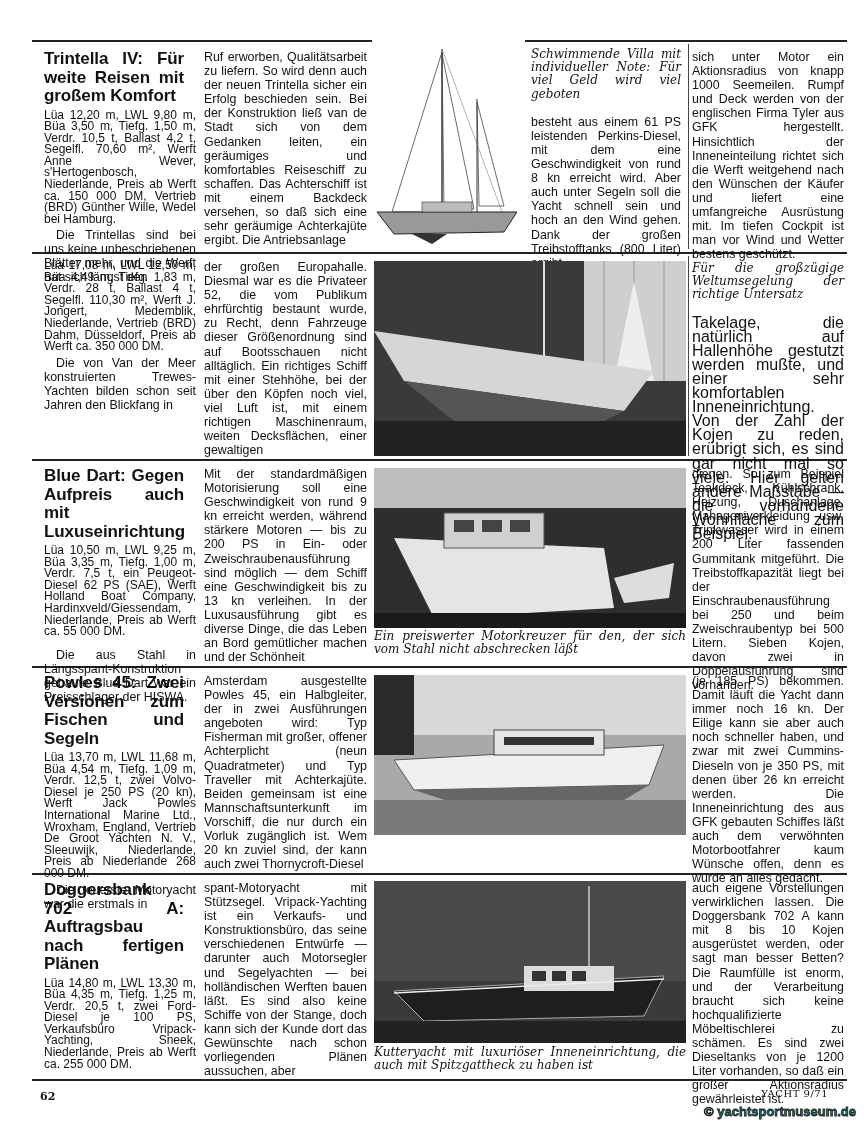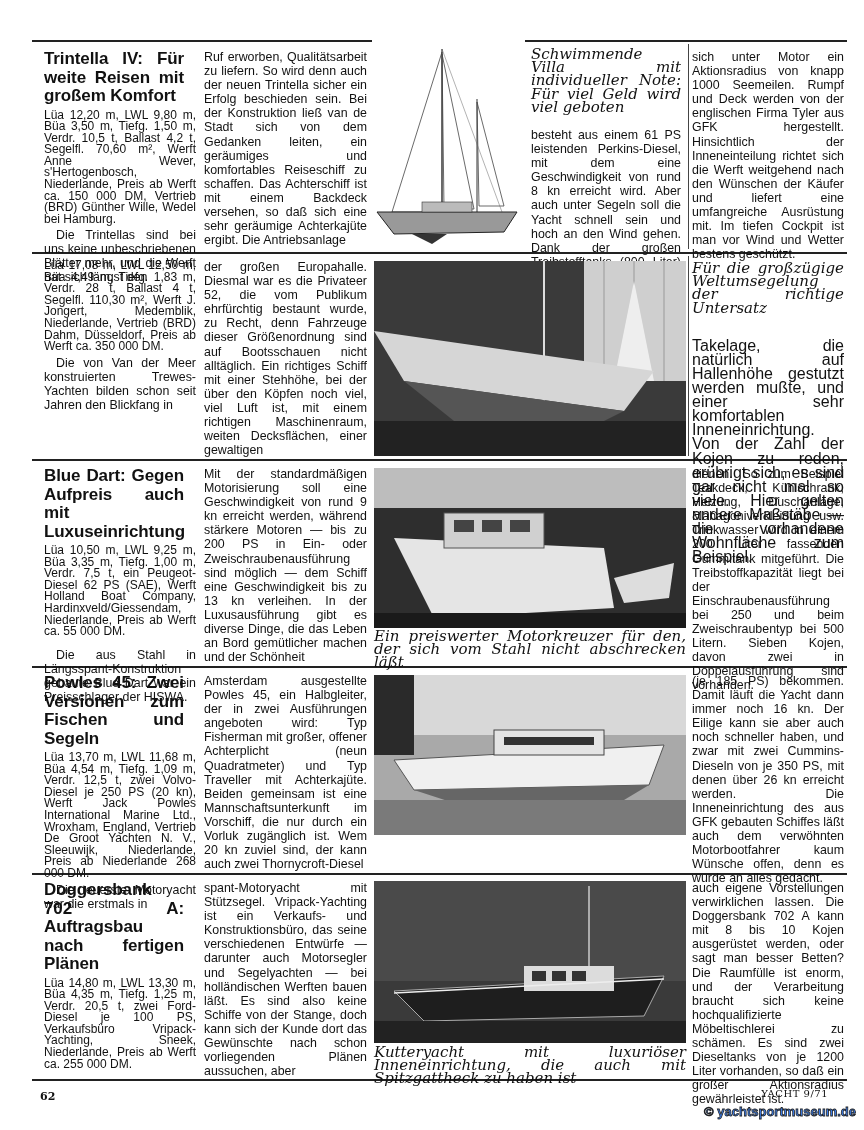--- a/index.html
+++ b/index.html
@@ -5,26 +5,26 @@
   html, body { margin: 0; padding: 0; background: #ffffff; }
   body { width: 864px; height: 1130px; position: relative; overflow: hidden; color: #111; }
   .page { position: absolute; left: 0; top: 0; width: 864px; height: 1130px; }
   .rule { position: absolute; height: 2px; background: #222; }
   .vrule { position: absolute; width: 1px; background: #444; }
   .col { position: absolute; font-family: "Liberation Sans", sans-serif; font-size: 11.4px; line-height: 13.6px; text-align: justify; hyphens: manual; }
   .head { font-family: "Liberation Sans", sans-serif; font-weight: bold; font-size: 17px; line-height: 18.5px; margin: 0 12px 4px 0; letter-spacing: -0.1px; }
   .specs { font-size: 12px; line-height: 11.6px; margin: 0 0 3px 0; text-align: justify; }
   .body-text { margin: 0; text-indent: 12px; font-size: 12.4px; line-height: 14px; }
   .body-cont { margin: 0; font-size: 11.6px; line-height: 13.7px; text-align: justify; }
-  .caption { font-family: "DejaVu Serif", serif; font-style: italic; font-size: 15px; line-height: 13.2px; margin: 0; }
+  .caption { font-family: "DejaVu Serif", serif; font-style: italic; font-size: 12px; line-height: 13.2px; margin: 0; }
   .photo { position: absolute; background: #2a2a2a; overflow: hidden; }
   .photo svg { width: 100%; height: 100%; display: block; }
   .footer-left { position: absolute; left: 40px; top: 1090px; font-family: "DejaVu Serif", serif; font-weight: bold; font-size: 11px; }
   .footer-right { position: absolute; right: 36px; top: 1088px; font-family: "DejaVu Serif", serif; font-size: 10px; letter-spacing: 0.5px; }
-  .watermark { position: absolute; right: 8px; top: 1104px; font-family: "Liberation Sans", sans-serif; font-size: 13px; color: #3b82f6; -webkit-text-stroke: 0.8px #222; font-weight: bold; }
+  .watermark { position: absolute; right: 8px; top: 1104px; font-family: "Liberation Sans", sans-serif; font-size: 13px; color: #0f766e; -webkit-text-stroke: 0.8px #222; font-weight: bold; }
 </style>
 </head>
 <body>
 
 <div class="page">
 
   <div class="rule" style="left:32px;top:40px;width:340px;"></div>
   <div class="rule" style="left:525px;top:40px;width:160px;"></div>
   <div class="rule" style="left:685px;top:40px;width:162px;"></div>
   <div class="rule" style="left:32px;top:252px;width:815px;"></div>
@@ -77,21 +77,21 @@
         <line x1="260" y1="0" x2="260" y2="120" stroke="#999"></line>
         <line x1="290" y1="0" x2="290" y2="120" stroke="#999"></line>
       <line x1="170" y1="0" x2="170" y2="140" stroke="#ddd" stroke-width="2"></line>
       <polygon points="260,20 240,120 280,120" fill="#eee"></polygon>
       <path d="M0,70 L280,110 L250,150 L30,120 Z" fill="#d6d6d6"></path>
       <path d="M30,120 L250,150 L200,175 L80,160 Z" fill="#555"></path>
       <rect x="0" y="160" width="312" height="35" fill="#222"></rect>
     </svg>
   </div>
   <div class="col" style="left:692px;top:262px;width:152px;">
-    <p class="caption" style="margin-bottom:24px;">Für die großzügige Weltumsegelung der richtige Untersatz</p>
+    <p class="caption" style="margin-bottom:14px;">Für die großzügige Weltumsegelung der richtige Untersatz</p>
     <p class="body-cont" style="font-size:16px;line-height:14.1px;">Takelage, die natürlich auf Hallenhöhe gestutzt werden mußte, und einer sehr komfortablen Inneneinrichtung. Von der Zahl der Kojen zu reden, erübrigt sich, es sind gar nicht mal so viele. Hier gelten andere Maßstäbe — die vorhandene Wohnfläche zum Beispiel.</p>
   </div>
 
   <div class="col" style="left:44px;top:467px;width:152px;">
     <h2 class="head">Blue Dart: Gegen Aufpreis auch mit Luxuseinrichtung</h2>
     <p class="specs" style="margin-bottom:10px;">Lüa 10,50 m, LWL 9,25 m, Büa 3,35 m, Tiefg. 1,00 m, Verdr. 7,5 t, ein Peugeot-Diesel 62 PS (SAE), Werft Holland Boat Company, Hardinxveld/Giessendam, Niederlande, Preis ab Werft ca. 55 000 DM.</p>
     <p class="body-text">Die aus Stahl in Längsspant-Konstruktion gebaute Blue Dart war ein Preisschlager der HISWA.</p>
   </div>
   <div class="col" style="left:204px;top:467px;width:163px;">
     <p class="body-cont" style="font-size:12.4px;line-height:14.1px;">Mit der standardmäßigen Motorisierung soll eine Geschwindigkeit von rund 9 kn erreicht werden, während stärkere Motoren — bis zu 200 PS in Ein- oder Zweischraubenausführung sind möglich — dem Schiff eine Geschwindigkeit bis zu 13 kn verleihen. In der Luxusausführung gibt es diverse Dinge, die das Leben an Bord gemütlicher machen und der Schönheit</p>

